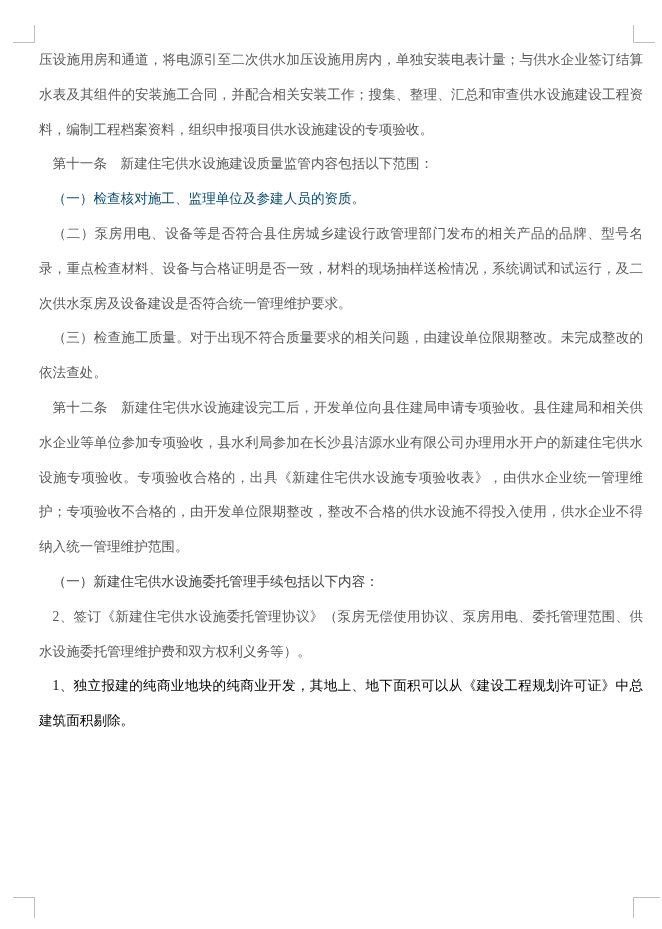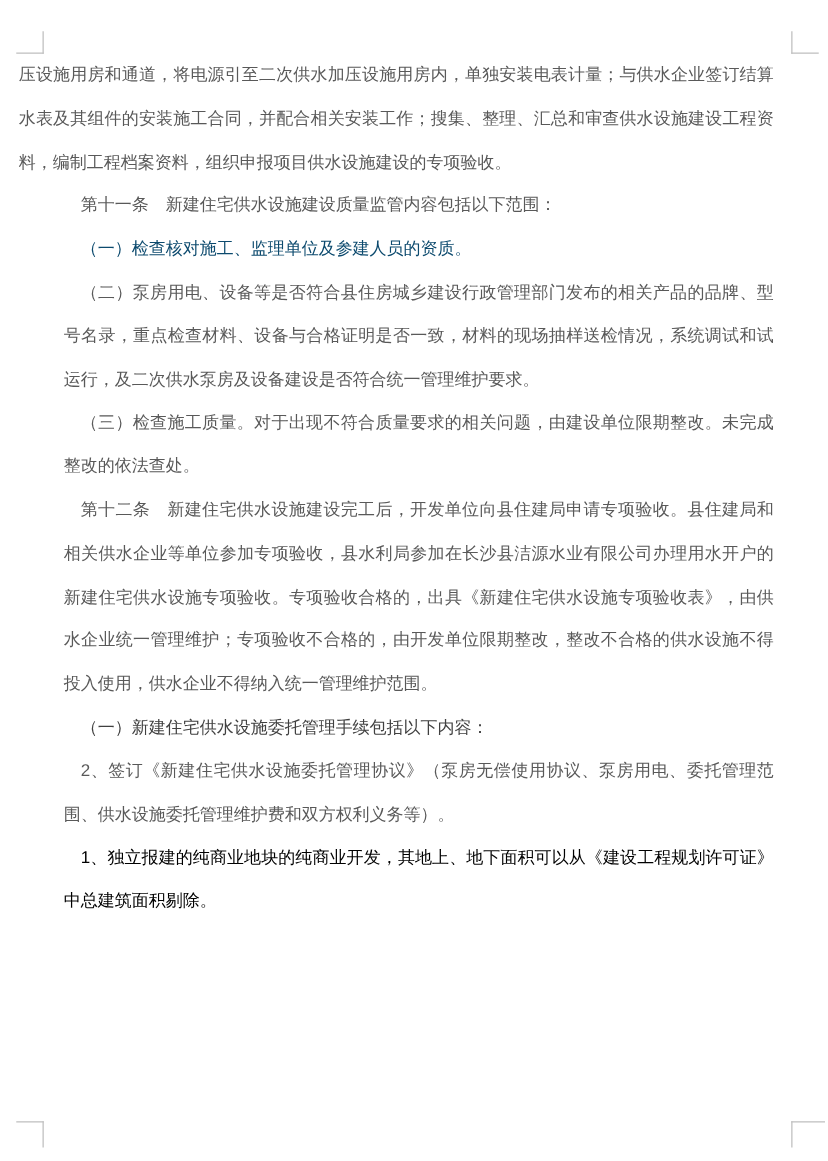--- a/index.html
+++ b/index.html
@@ -27,34 +27,35 @@
     border-right: 1px solid var(--mark, #bfbfbf);
     border-top: 1px solid var(--mark, #bfbfbf);
   }
   #mark-br {
     left: 633px; top: 897px; width: 26px; height: 20px;
     border-left: 1px solid var(--mark, #bfbfbf);
     border-top: 1px solid var(--mark, #bfbfbf);
   }
   .doc-body {
     position: absolute;
-    left: 15px;
+    left: 39px;
     top: 43px;
     width: 604px;
+    font-family: Liberation Serif, serif;
   }
   .para {
     margin: 0;
     font-size: 13.6px;
     line-height: 34.8px;
     text-align: justify;
     text-align-last: left;
     color: #595959;
     letter-spacing: 0;
   }
-  .para.indent { text-indent: 1em; margin-left: 36px; }
+  .para.indent { text-indent: 1em; }
 </style>
 </head>
 <body style="background: rgb(255, 255, 255);">
 
 <div class="boundary-mark" id="mark-tl"></div>
 <div class="boundary-mark" id="mark-tr"></div>
 <div class="boundary-mark" id="mark-bl"></div>
 <div class="boundary-mark" id="mark-br"></div>
 
 <main class="doc-body" id="doc-body">

